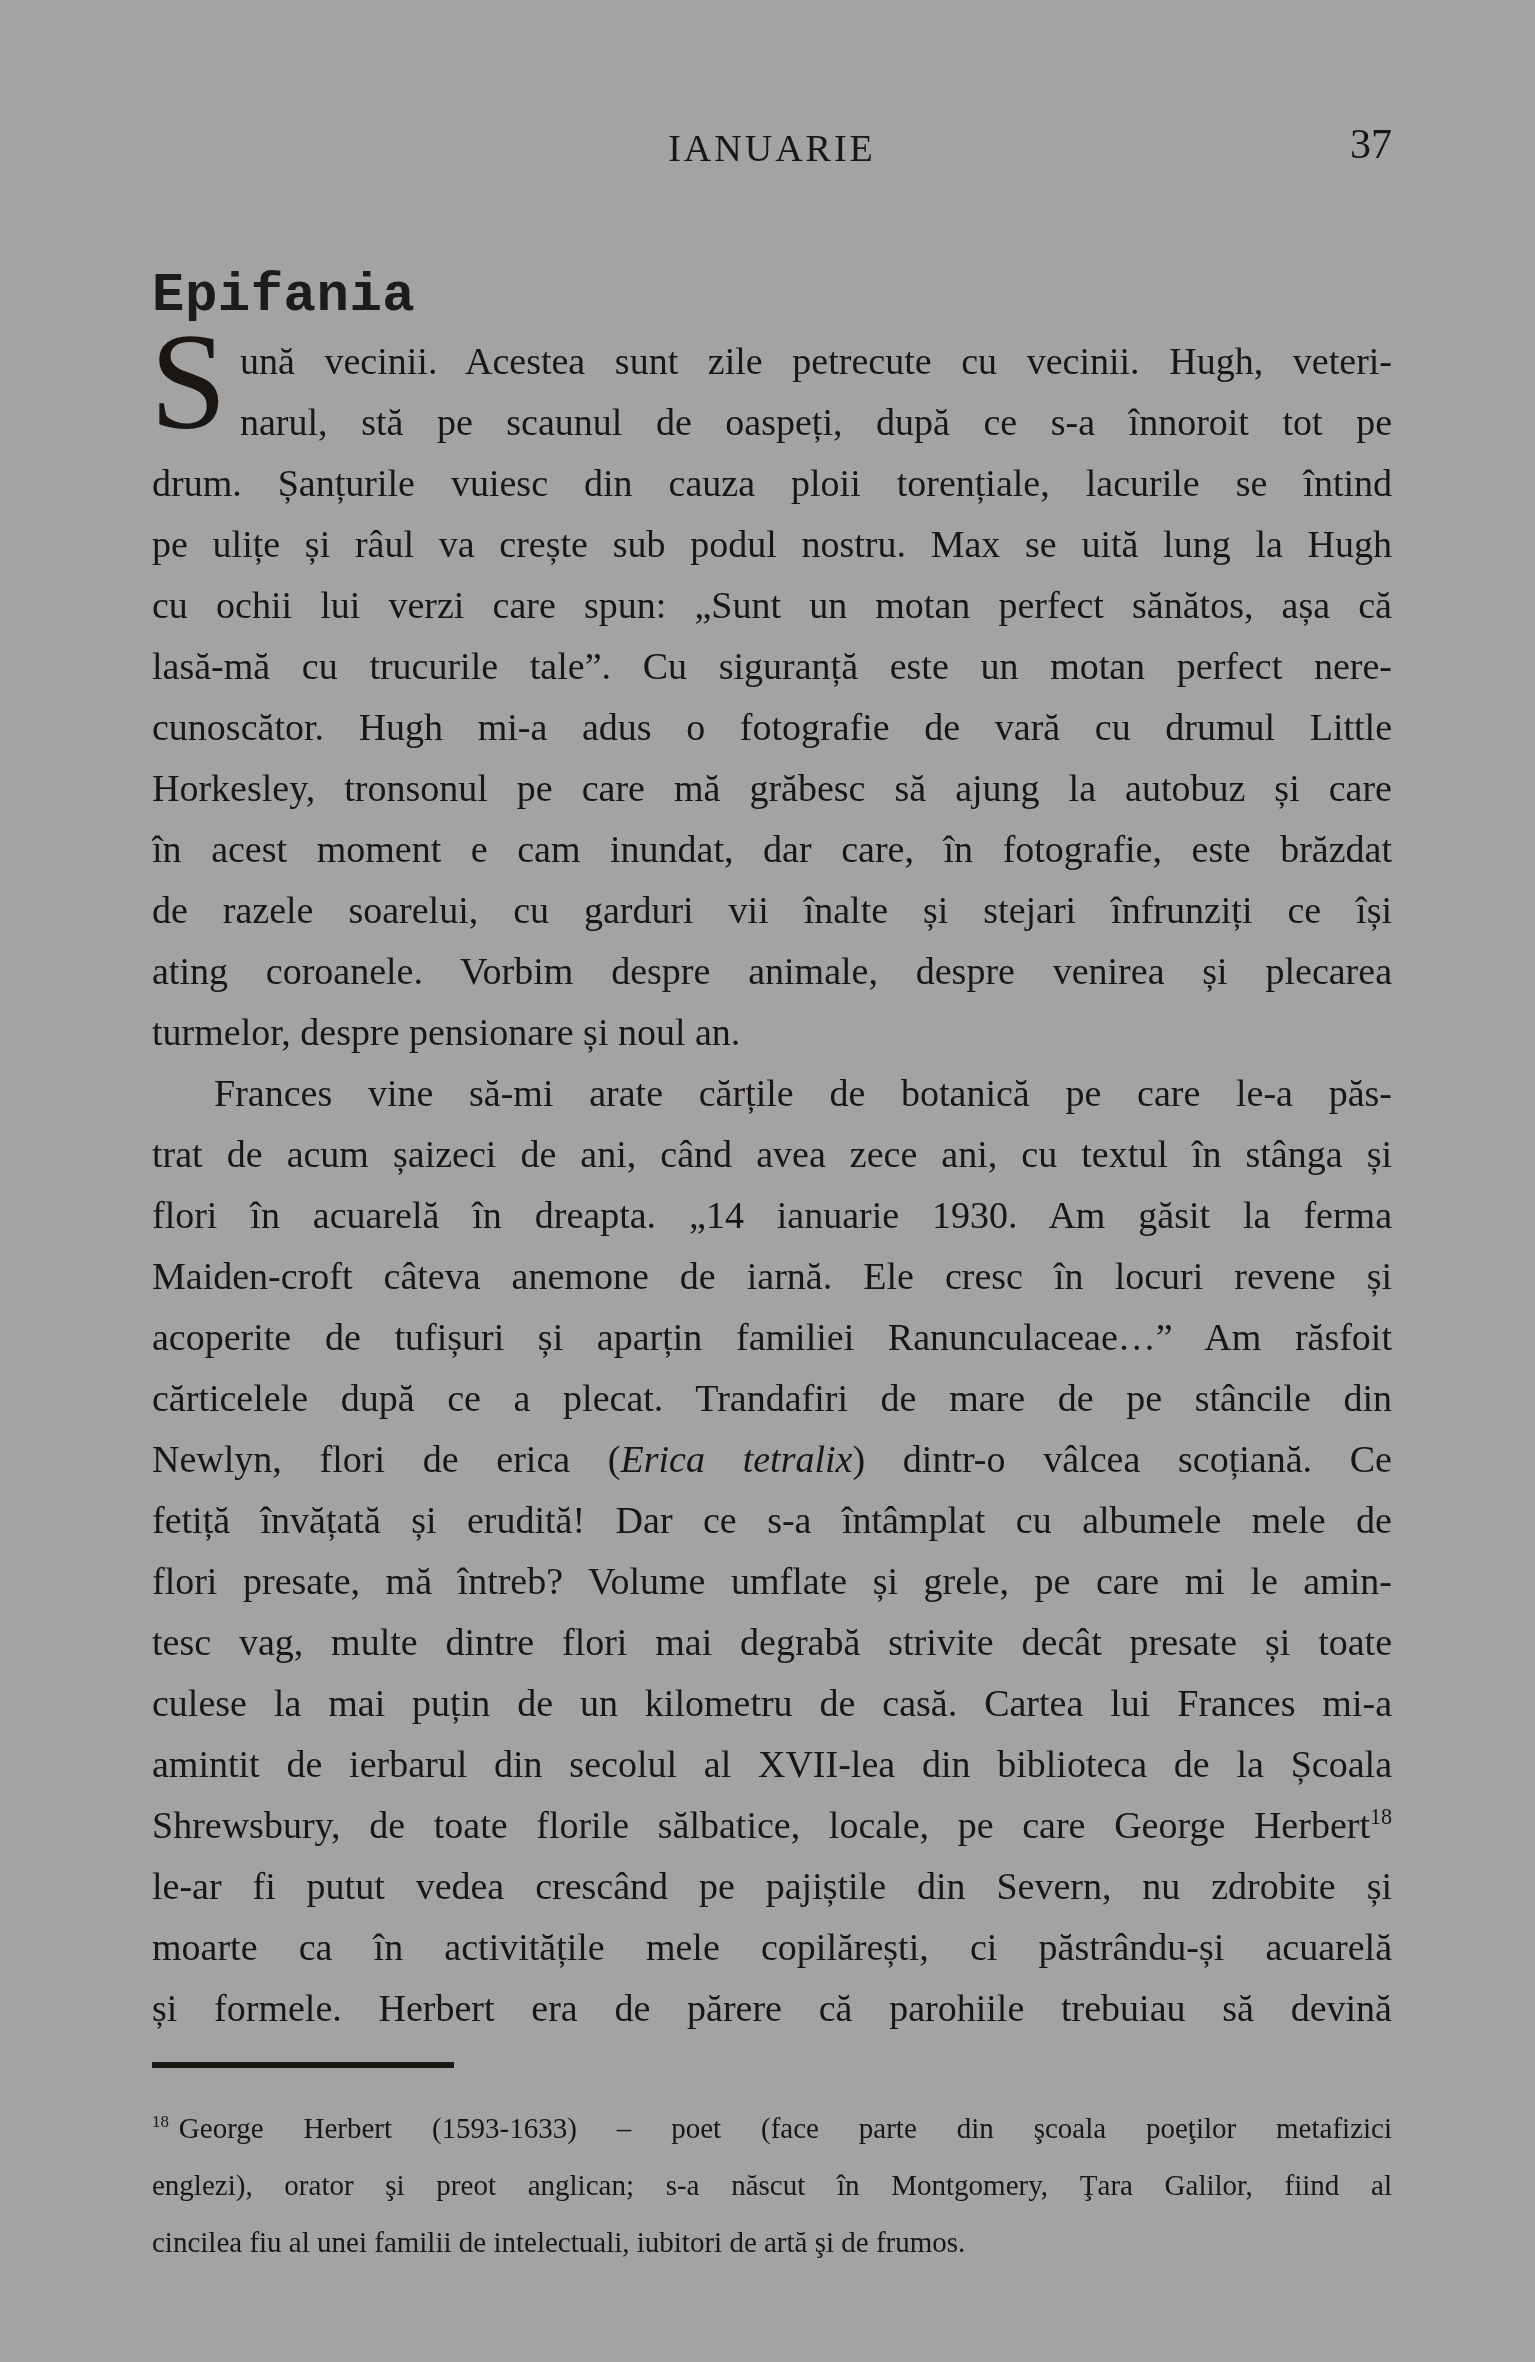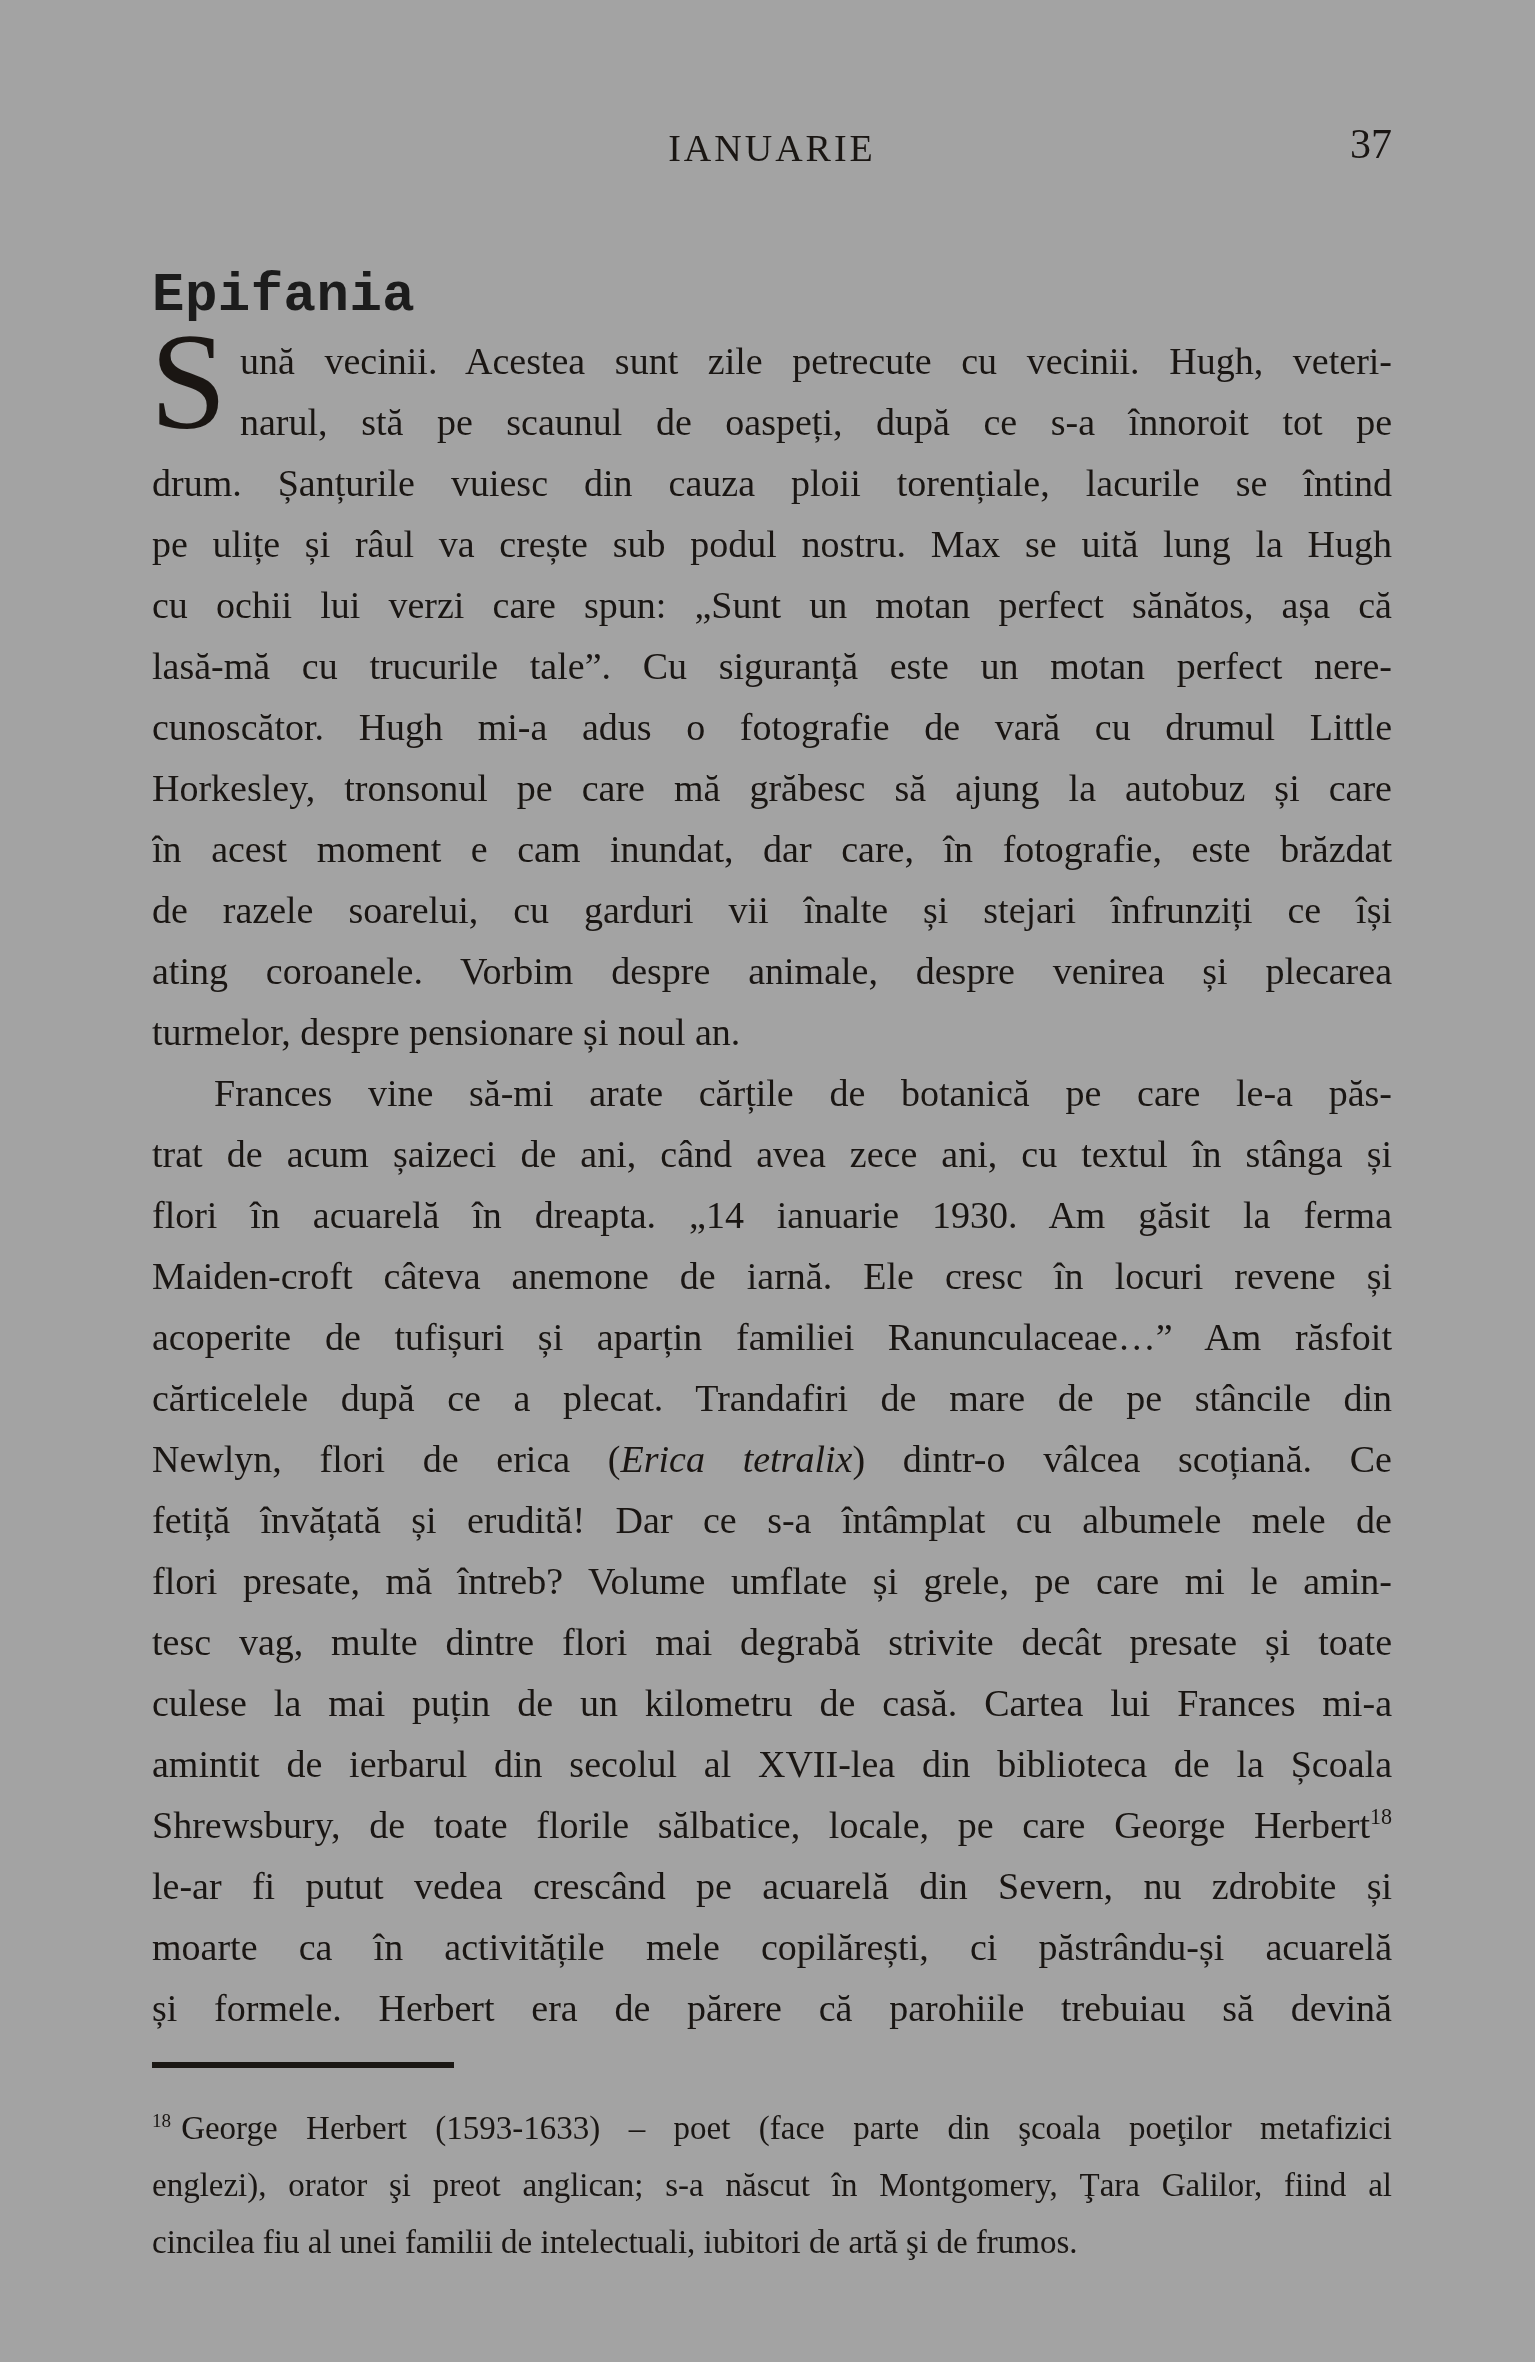--- a/index.html
+++ b/index.html
@@ -90,21 +90,21 @@
     position: absolute;
     left: 152px;
     top: 2100px;
     width: 1240px;
   }
   .fn-line {
     box-sizing: border-box;
     width: 1240px;
     height: 57px;
     line-height: 57px;
-    font-size: 33px;
+    font-size: 29px;
     text-align: justify;
     text-align-last: justify;
     text-justify: inter-word;
     overflow: hidden;
   }
   .fn-line.para-end { text-align-last: left; }
   .fn-line sup.fn-ref { margin-right: 10px; }
 </style>
 </head>
 <body>
@@ -139,21 +139,21 @@
     <div class="line">Maiden-croft câteva anemone de iarnă. Ele cresc în locuri revene și</div>
     <div class="line">acoperite de tufișuri și aparțin familiei Ranunculaceae…” Am răsfoit</div>
     <div class="line">cărticelele după ce a plecat. Trandafiri de mare de pe stâncile din</div>
     <div class="line"><span>Newlyn, flori de erica (</span><span class="italic">Erica tetralix</span><span>) dintr-o vâlcea scoțiană. Ce</span></div>
     <div class="line">fetiță învățată și erudită! Dar ce s-a întâmplat cu albumele mele de</div>
     <div class="line">flori presate, mă întreb? Volume umflate și grele, pe care mi le amin-</div>
     <div class="line">tesc vag, multe dintre flori mai degrabă strivite decât presate și toate</div>
     <div class="line">culese la mai puțin de un kilometru de casă. Cartea lui Frances mi-a</div>
     <div class="line">amintit de ierbarul din secolul al XVII-lea din biblioteca de la Școala</div>
     <div class="line"><span>Shrewsbury, de toate florile sălbatice, locale, pe care George Herbert</span><sup class="fn-ref">18</sup></div>
-    <div class="line">le-ar fi putut vedea crescând pe acuarelă din Severn, nu zdrobite și</div>
+    <div class="line">le-ar fi putut vedea crescând pe pajiștile din Severn, nu zdrobite și</div>
     <div class="line">moarte ca în activitățile mele copilărești, ci păstrându-și acuarelă</div>
     <div class="line">și formele. Herbert era de părere că parohiile trebuiau să devină</div>
   </div>
 
   <div class="footnote-rule"></div>
 
   <div class="footnote">
     <div class="fn-line"><sup class="fn-ref">18</sup><span>George Herbert (1593-1633) – poet (face parte din şcoala poeţilor metafizici</span></div>
     <div class="fn-line">englezi), orator şi preot anglican; s-a născut în Montgomery, Ţara Galilor, fiind al</div>
     <div class="fn-line para-end">cincilea fiu al unei familii de intelectuali, iubitori de artă şi de frumos.</div>

